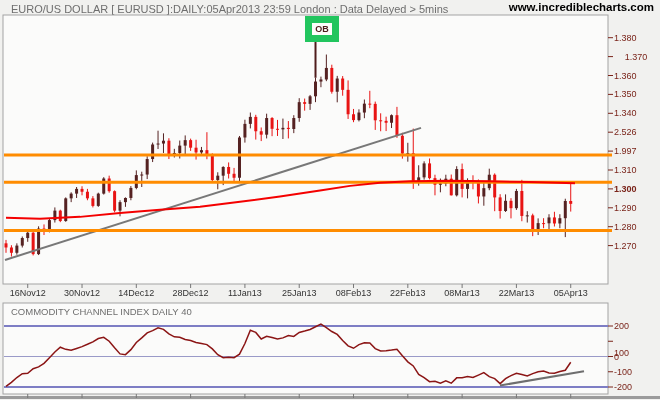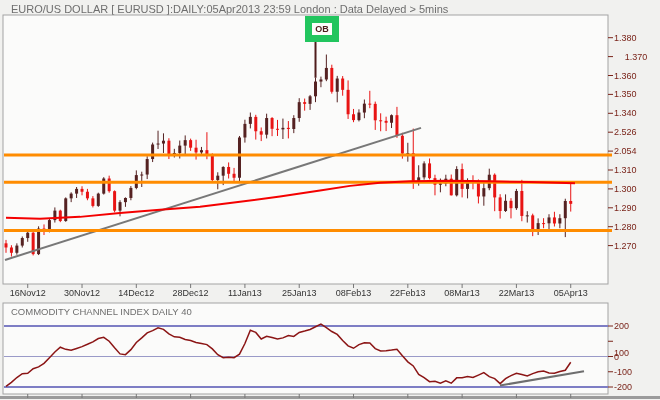--- a/index.html
+++ b/index.html
@@ -12,20 +12,21 @@
   .xlab{position:absolute;top:288px;width:54px;text-align:center;font-size:9px;color:#333;}
   .ob-box{position:absolute;left:305px;top:16px;width:20px;height:12px;border:7px solid #22c55e;
           background:#fdfdfb;color:#4f1c1c;font-size:9px;font-weight:bold;text-align:center;line-height:12px;}
   svg{position:absolute;left:0;top:0;}
 </style>
 </head>
 <body>
 
 <div class="screen">
   <div class="hdr-title">EURO/US DOLLAR [ EURUSD ]:DAILY:05Apr2013 23:59 London : Data Delayed &gt; 5mins</div>
+  <div class="watermark">www.incrediblecharts.com</div>
   <svg width="660" height="400" viewBox="0 0 660 400">
       <rect x="3" y="15" width="605" height="269" fill="#fbfbfa" stroke="#a3a3a3"></rect>
       <rect x="3" y="303" width="605" height="91" fill="#fbfbfa" stroke="#a3a3a3"></rect>
       <rect x="0" y="396" width="660" height="3" fill="#9b9b9b"></rect>
       <line x1="608" y1="37.7" x2="613" y2="37.7" stroke="#7a241a"></line>
       <line x1="608" y1="56.599999999999596" x2="613" y2="56.599999999999596" stroke="#7a241a"></line>
       <line x1="608" y1="75.49999999999962" x2="613" y2="75.49999999999962" stroke="#7a241a"></line>
       <line x1="608" y1="94.39999999999964" x2="613" y2="94.39999999999964" stroke="#7a241a"></line>
       <line x1="608" y1="113.29999999999966" x2="613" y2="113.29999999999966" stroke="#7a241a"></line>
       <line x1="608" y1="132.19999999999965" x2="613" y2="132.19999999999965" stroke="#7a241a"></line>
@@ -286,23 +287,23 @@
     </svg>
   <div class="ob-box">OB</div>
   <div class="cci-title">COMMODITY CHANNEL INDEX DAILY 40</div>
   <div id="labels">
       <div class="ylab" style="top: 32.7px;">1.380</div>
       <div class="ylab" style="top: 51.6px; text-align: center;">1.370</div>
       <div class="ylab" style="top: 70.5px;">1.360</div>
       <div class="ylab" style="top: 89.4px;">1.350</div>
       <div class="ylab" style="top: 108.3px;">1.340</div>
       <div class="ylab" style="top: 127.2px;">2.526</div>
-      <div class="ylab" style="top: 146.1px;">2.054</div>
+      <div class="ylab" style="top: 146.1px;">1.997</div>
       <div class="ylab" style="top: 165px;">1.310</div>
-      <div class="ylab" style="top: 183.9px;">1.300</div>
+      <div class="ylab" style="top: 183.9px; font-weight: bold;">1.300</div>
       <div class="ylab" style="top: 202.8px;">1.290</div>
       <div class="ylab" style="top: 221.7px;">1.280</div>
       <div class="ylab" style="top: 240.6px;">1.270</div>
       <div class="xlab" style="left: 0.72px;">16Nov12</div>
       <div class="xlab" style="left: 55.02px;">30Nov12</div>
       <div class="xlab" style="left: 109.32px;">14Dec12</div>
       <div class="xlab" style="left: 163.62px;">28Dec12</div>
       <div class="xlab" style="left: 217.92px;">11Jan13</div>
       <div class="xlab" style="left: 272.22px;">25Jan13</div>
       <div class="xlab" style="left: 326.52px;">08Feb13</div>

